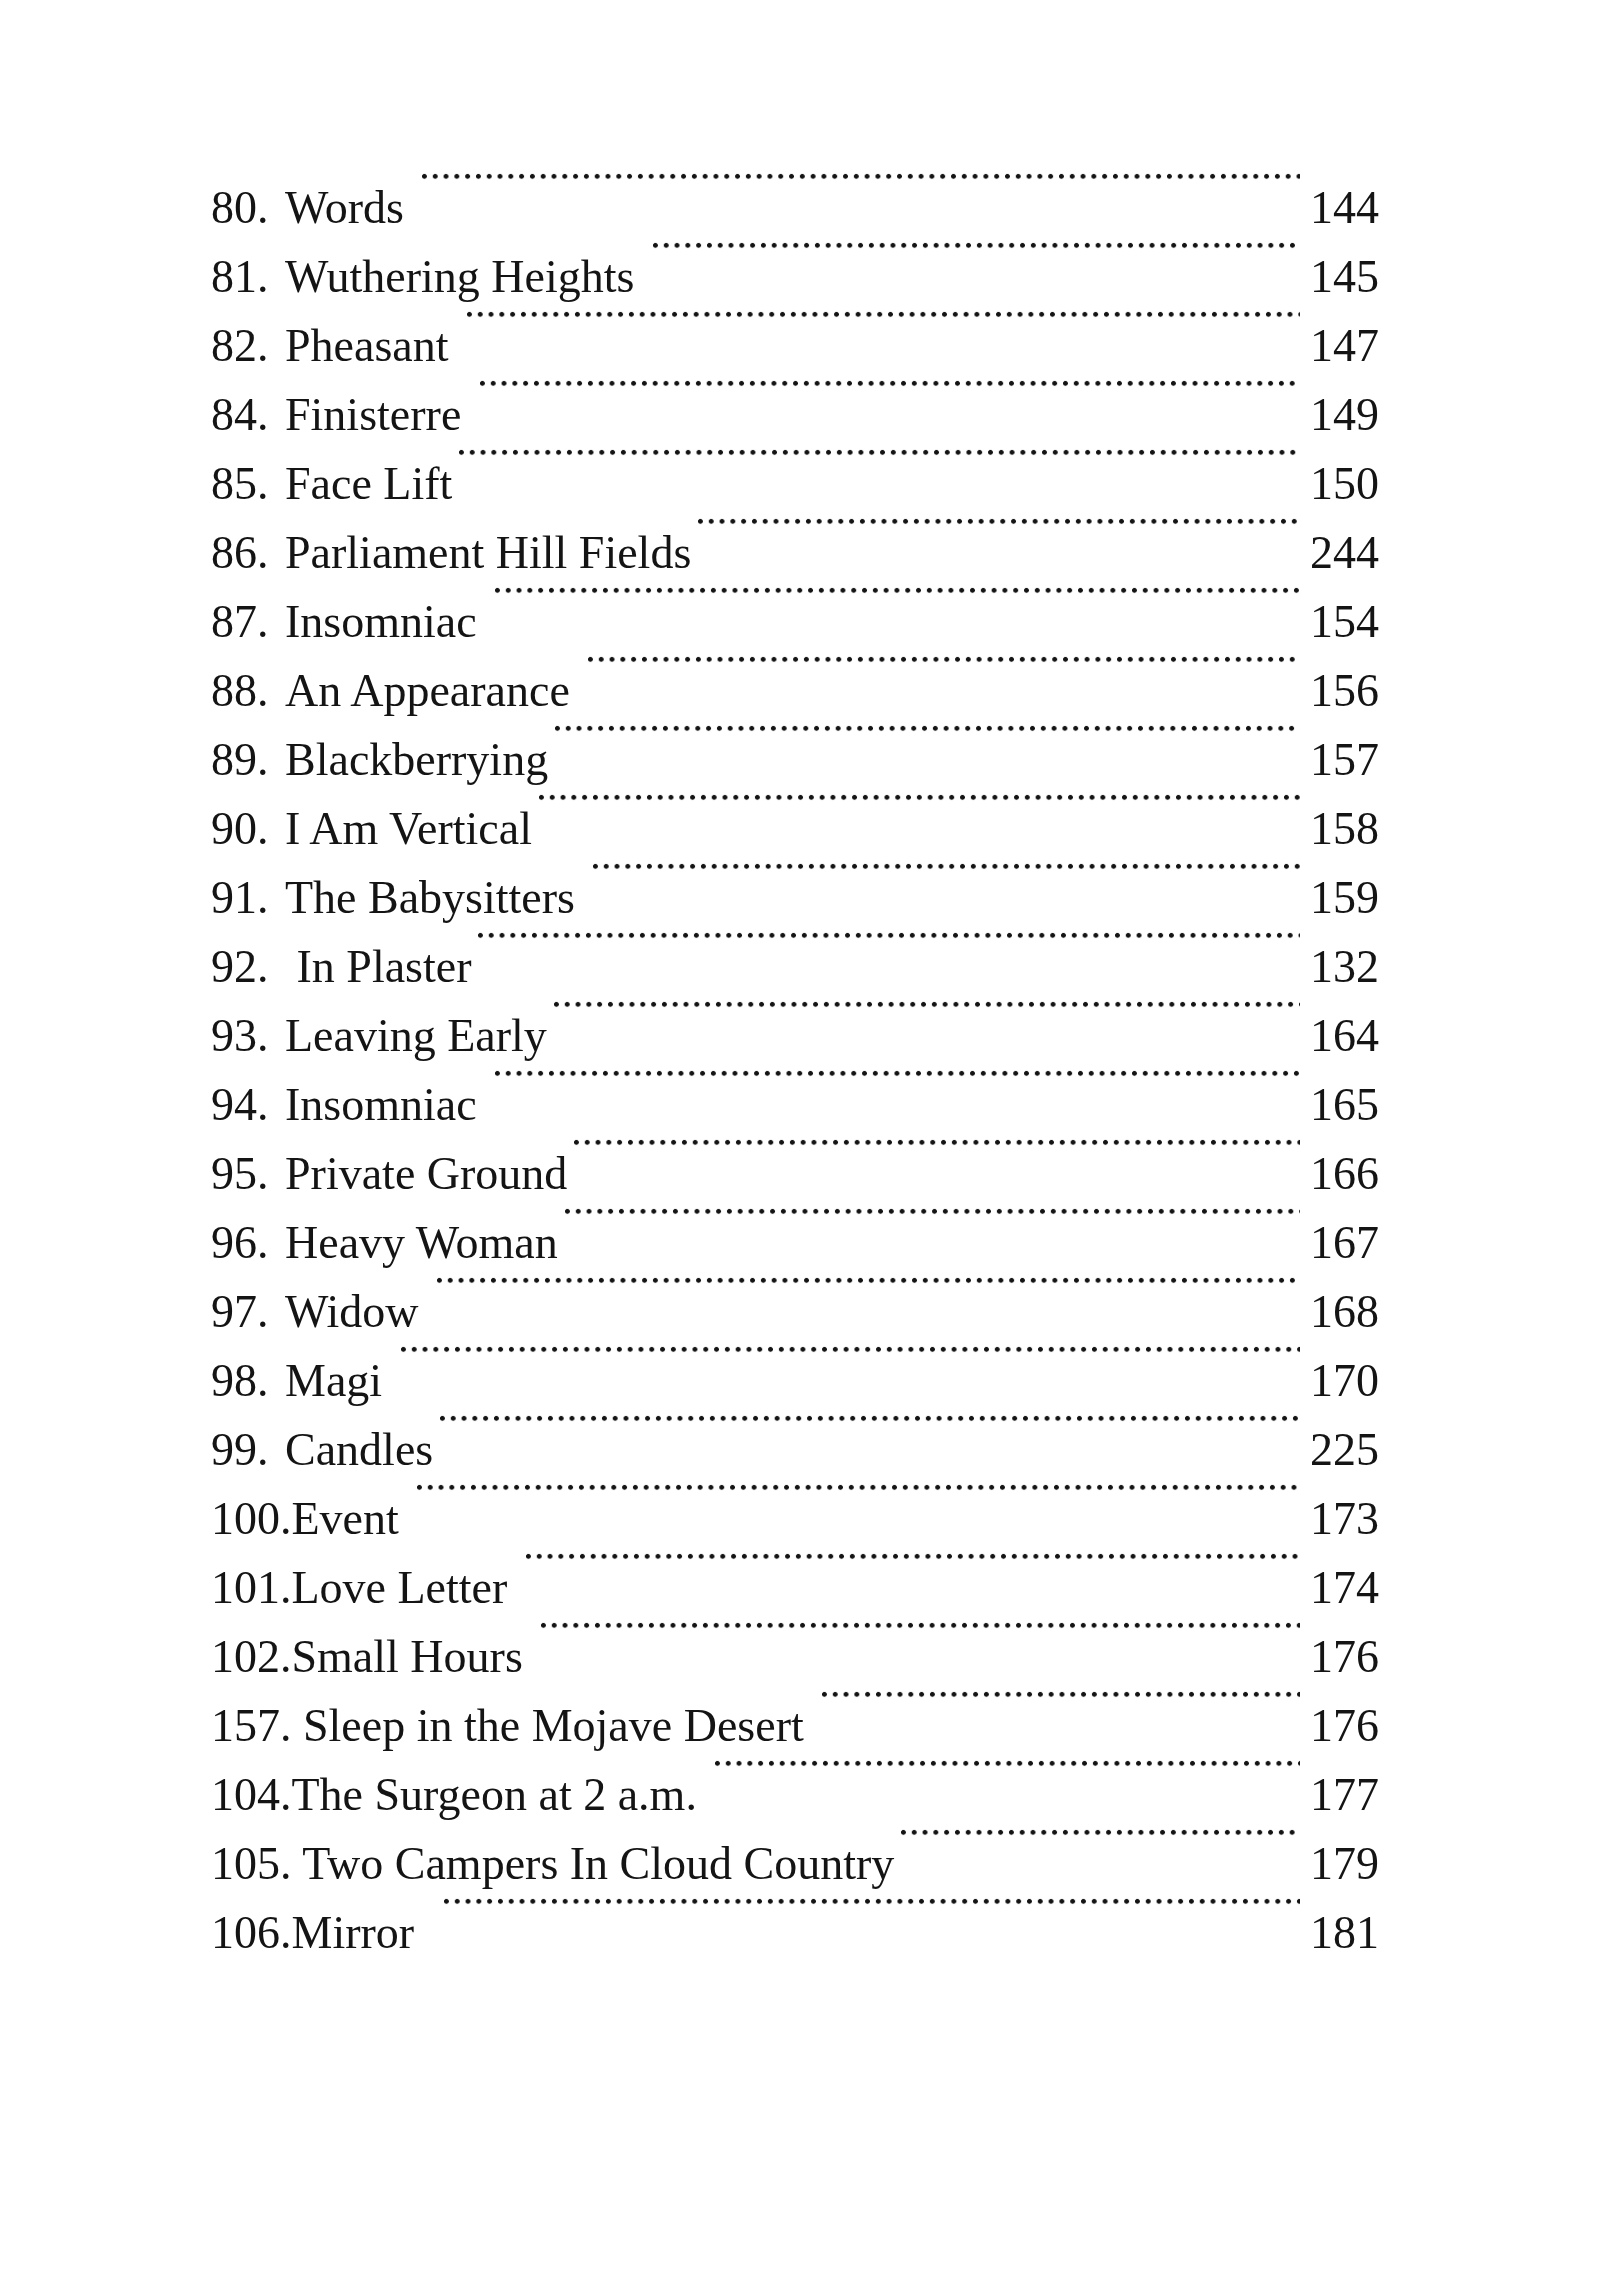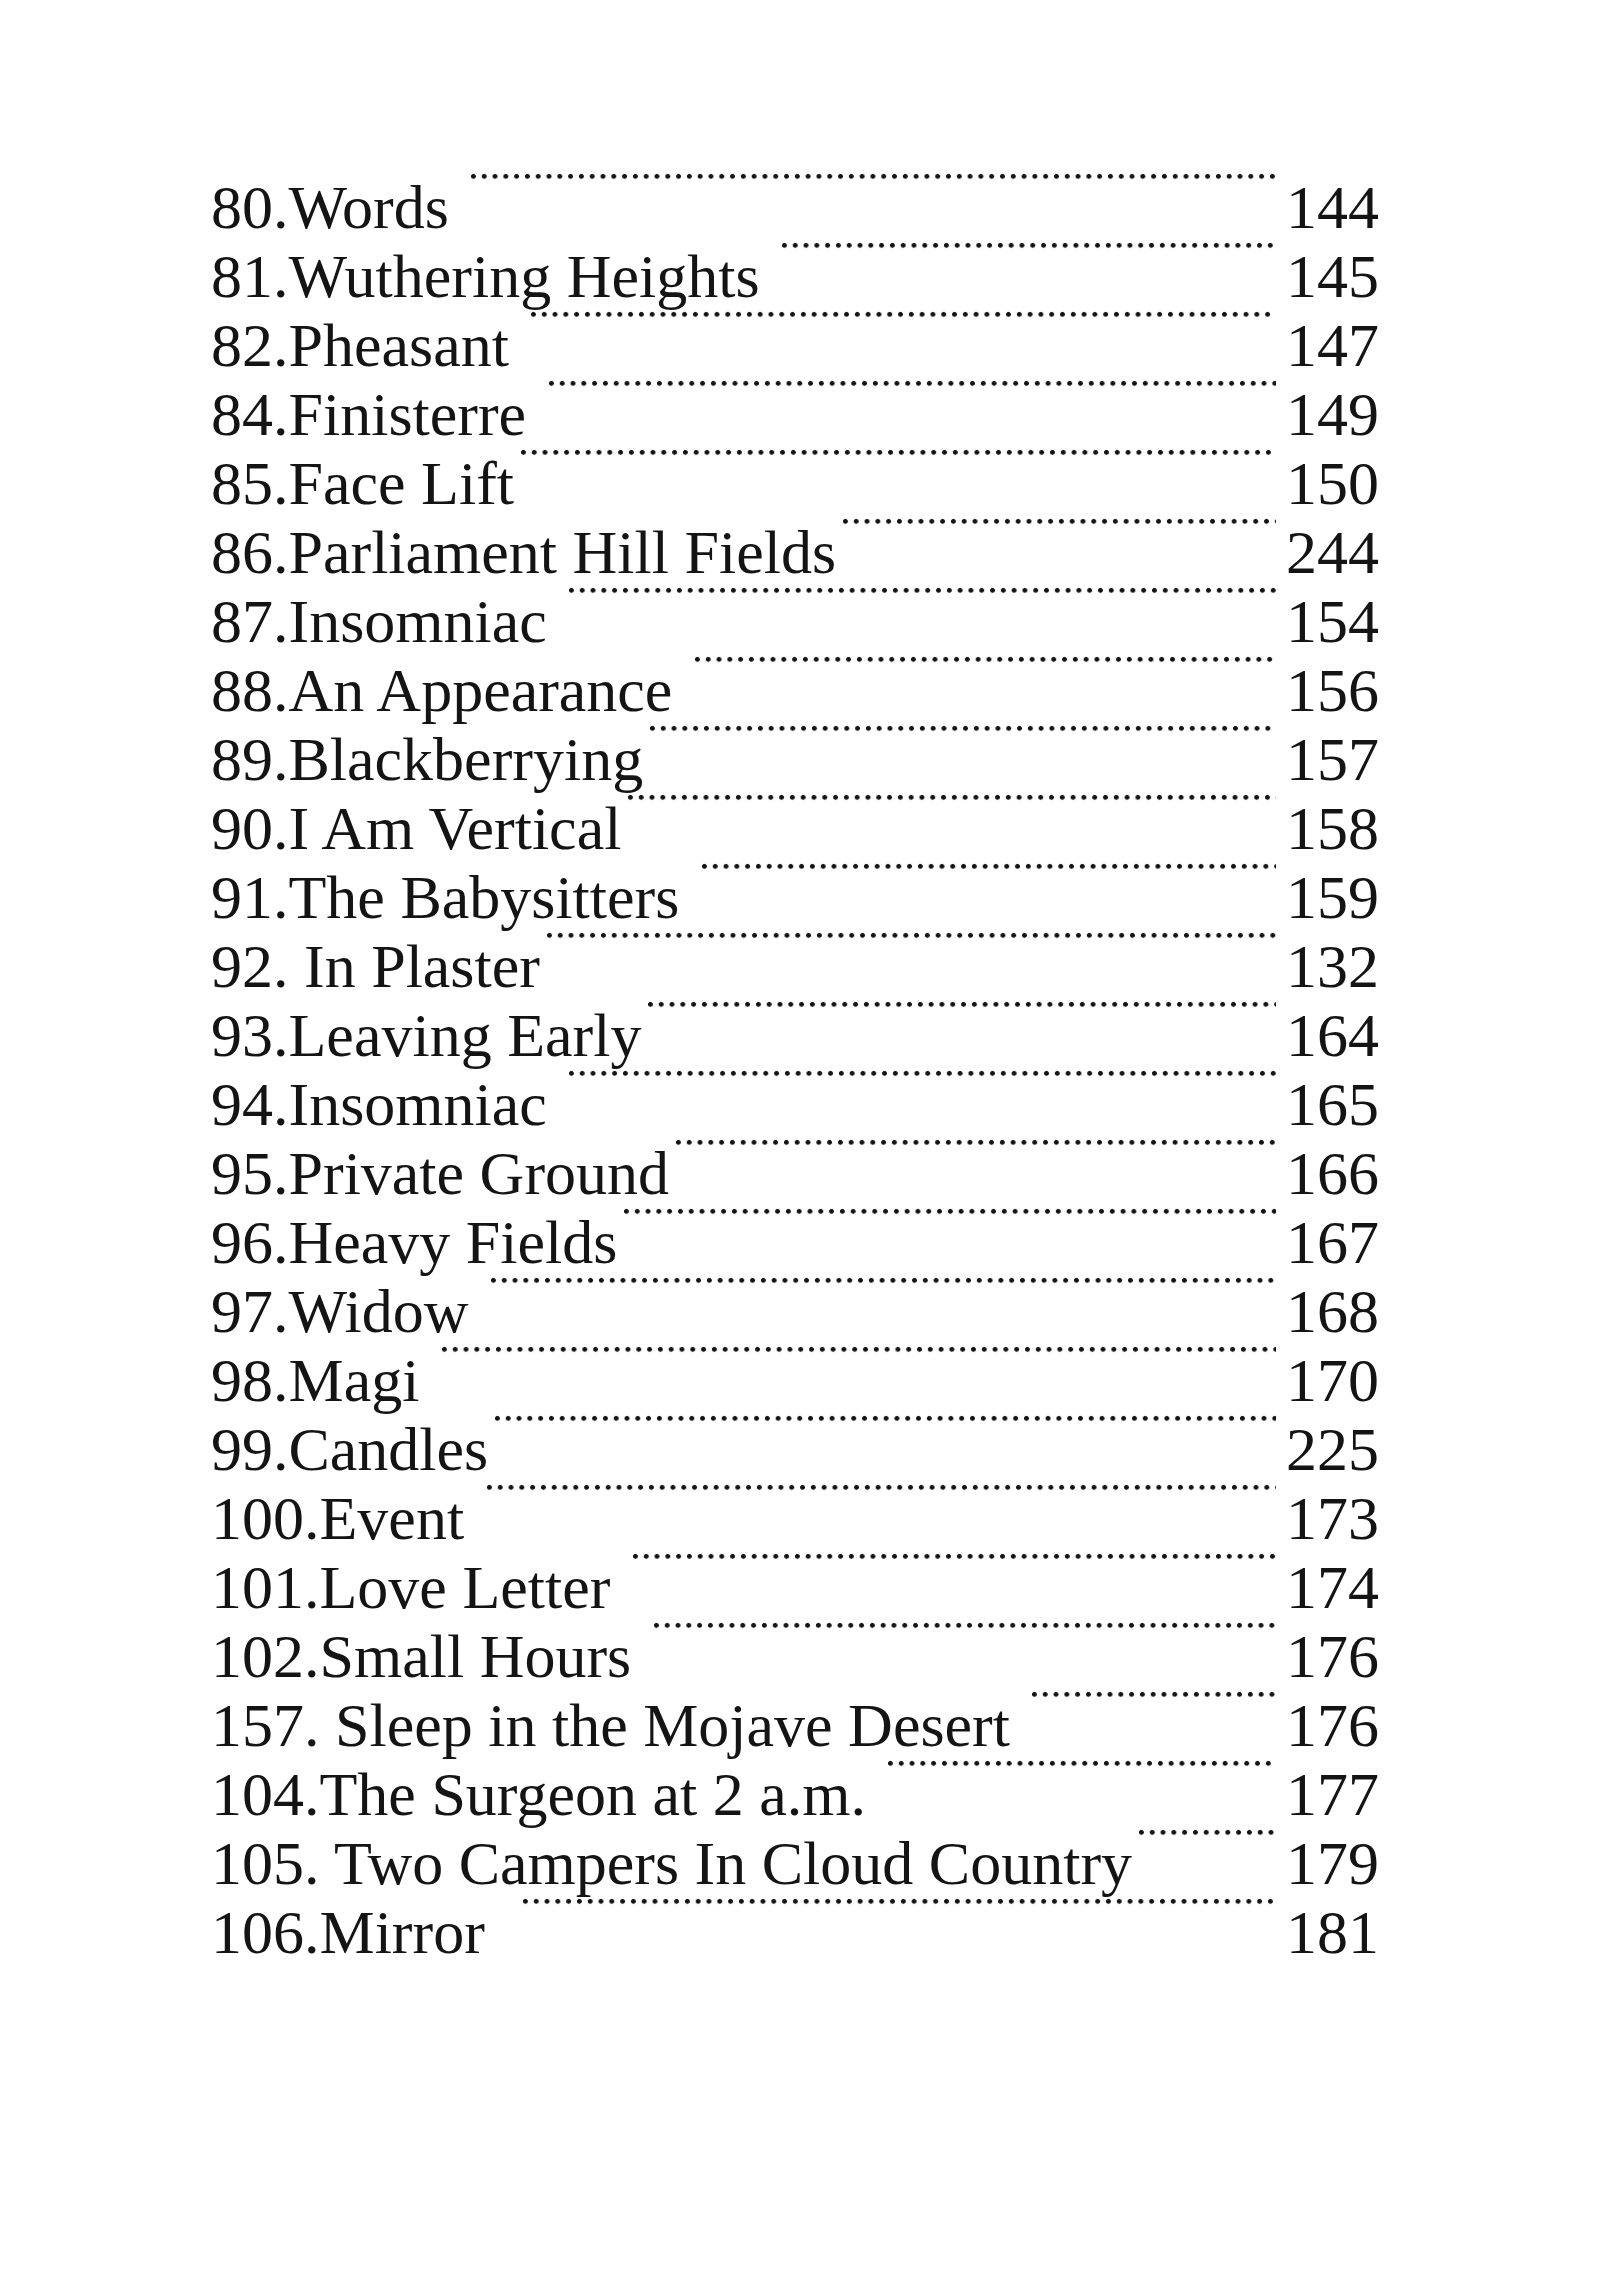--- a/index.html
+++ b/index.html
@@ -20,21 +20,21 @@
     position: absolute;
     left: 211px;
     top: 173px;
     width: 1168px;
   }
   .toc-row {
     display: flex;
     align-items: flex-start;
     height: 69px;
     line-height: 69px;
-    font-size: 62px;
+    font-size: 46px;
     white-space: pre;
   }
   .num {
     flex: 0 0 auto;
     min-width: 74px;
     white-space: pre;
   }
   .title {
     flex: 0 0 auto;
     white-space: pre;
@@ -162,21 +162,21 @@
 
   <div class="toc-row">
     <span class="num">95.</span>
     <span class="title">Private Ground</span>
     <span class="leader"></span>
     <span class="page-num">166</span>
   </div>
 
   <div class="toc-row">
     <span class="num">96.</span>
-    <span class="title">Heavy Fields</span>
+    <span class="title">Heavy Woman</span>
     <span class="leader"></span>
     <span class="page-num">167</span>
   </div>
 
   <div class="toc-row">
     <span class="num">97.</span>
     <span class="title">Widow </span>
     <span class="leader"></span>
     <span class="page-num">168</span>
   </div>

